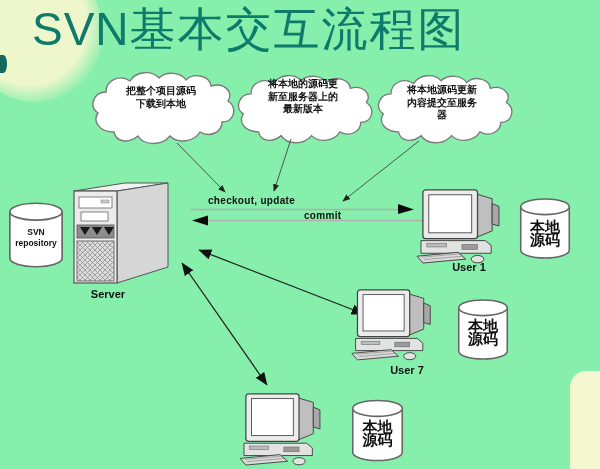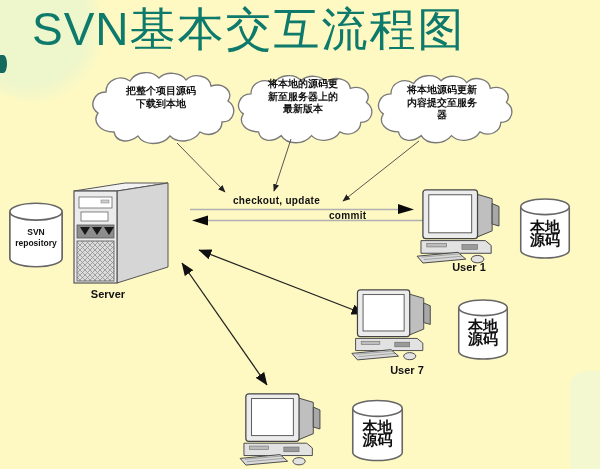--- a/index.html
+++ b/index.html
@@ -1,19 +1,19 @@
 <!DOCTYPE html>
 <html><head>
 <meta charset="utf-8">
 <style>
   html,body{margin:0;padding:0;}
   body{font-family:"Liberation Sans","DejaVu Sans",sans-serif;}
   #slide{
     position:relative;width:600px;height:469px;overflow:hidden;
-    background:#fef9c3;
+    background:#86efac;
   }
   
   .blob-topleft{
     position:absolute;left:-32px;top:-38px;width:135px;height:140px;
     background:radial-gradient(ellipse at 45% 45%, #eef6cb 55%, rgba(238,246,203,0) 75%);
     border-radius:50%;
   }
   .teal-sliver{
     position:absolute;left:0;top:55px;width:7px;height:18px;
     background:#156a5d;border-radius:0 60% 60% 0;
@@ -30,21 +30,21 @@
   .title .latin{font-family:"Liberation Sans",sans-serif;font-weight:500;letter-spacing:1px;}
   .title .cjk{font-family:"Liberation Serif","DejaVu Serif",serif;letter-spacing:2px;}
   
   .diagram{position:absolute;left:0;top:0;width:600px;height:469px;}
   
   .lbl{position:absolute;color:#111;font-weight:bold;text-align:center;white-space:pre-line;}
   .cloud-text{font-size:10px;line-height:12.5px;}
   .cloud-text.c1{left:99px;top:85px;width:124px;}
   .cloud-text.c2{left:240px;top:78px;width:126px;}
   .cloud-text.c3{left:378px;top:84px;width:128px;}
-  .flow-lbl{font-size:10px;letter-spacing:0.3px;text-align:left;margin-left:25px;}
+  .flow-lbl{font-size:10px;letter-spacing:0.3px;text-align:left;}
   .flow-lbl.checkout{left:208px;top:195px;width:120px;}
   .flow-lbl.commit{left:304px;top:210px;width:60px;}
   .node-lbl{font-size:11px;text-align:center;}
   .node-lbl.server{left:76px;top:288px;width:64px;}
   .node-lbl.user1{left:436px;top:261px;width:66px;}
   .node-lbl.user2{left:374px;top:364px;width:66px;}
   .node-lbl.user3{left:264px;top:462px;width:66px;}
   .cyl-text{font-size:15px;line-height:13px;}
   .cyl-text.repo{left:8px;top:227px;width:56px;font-size:8.5px;line-height:10.5px;}
   .cyl-text.u1{left:519px;top:220px;width:52px;}

